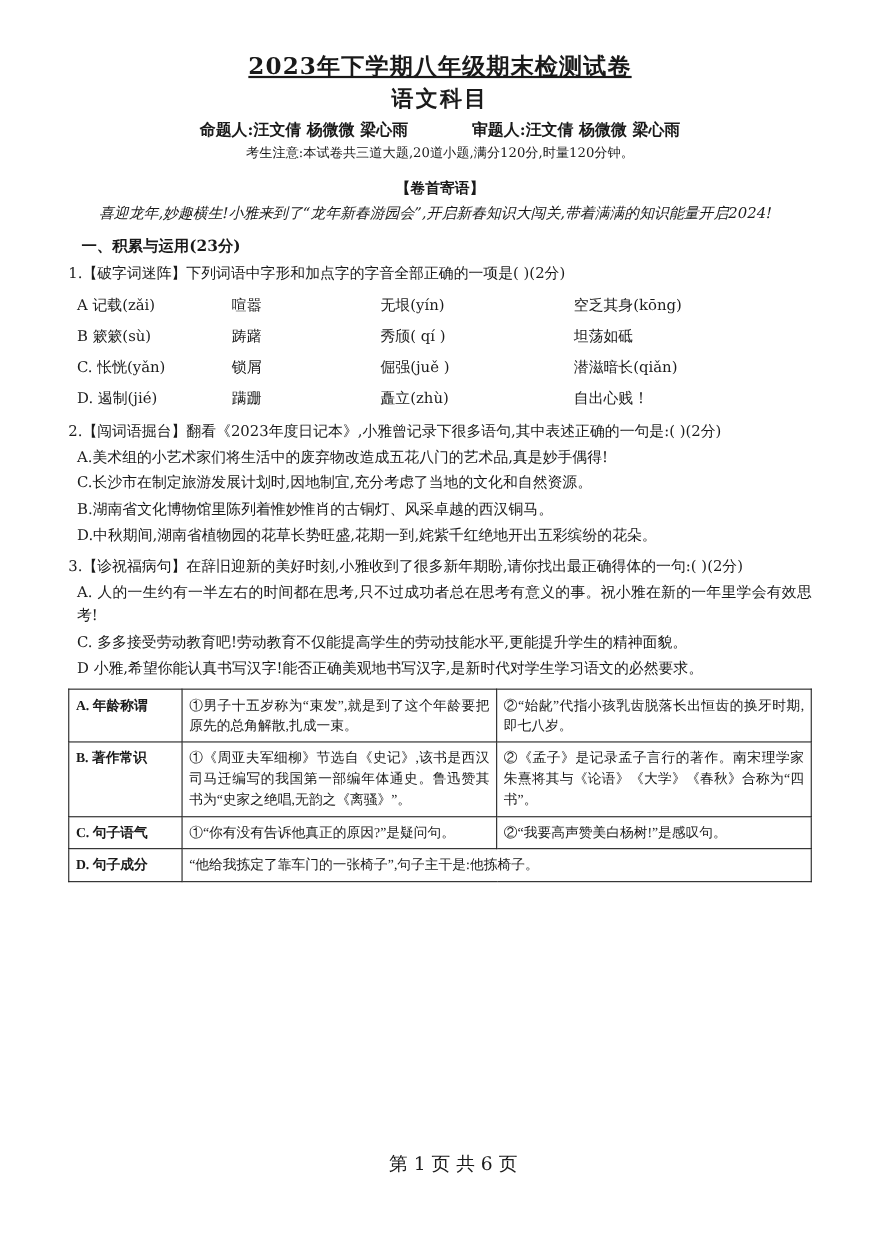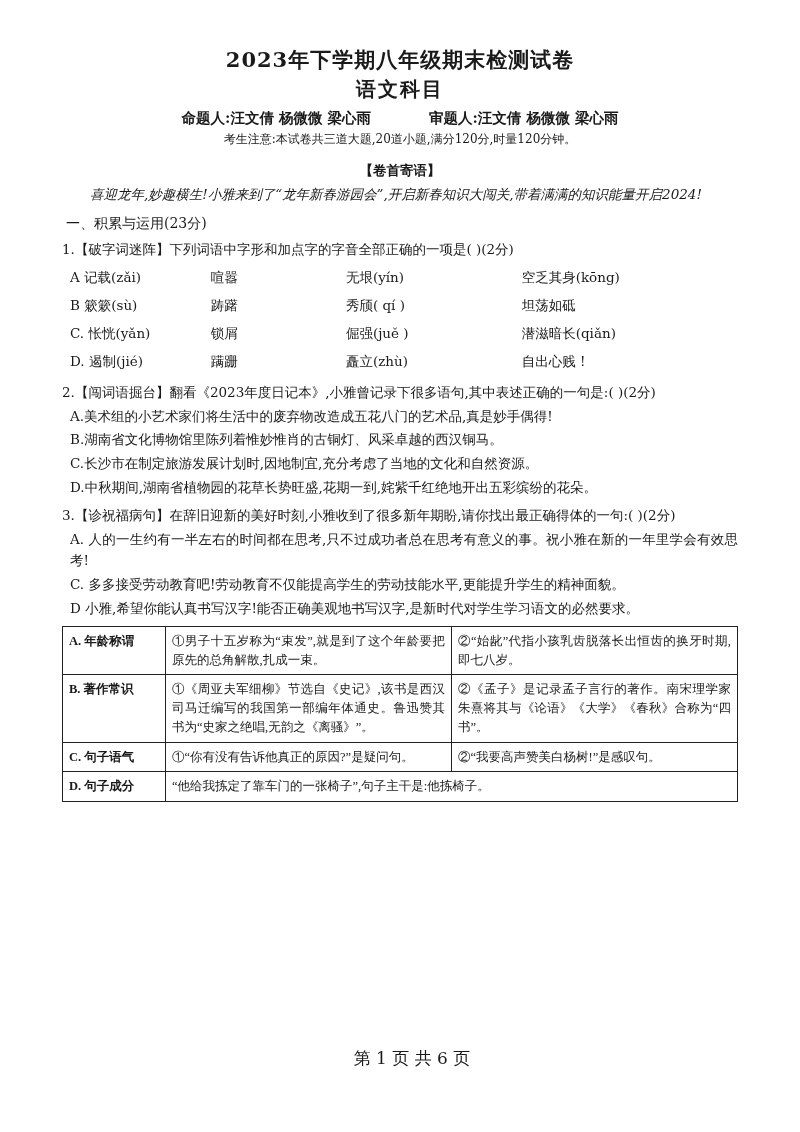--- a/index.html
+++ b/index.html
@@ -22,20 +22,21 @@
     padding: 30px 62px 0 62px;
     position: relative;
   }
   .doc-title {
     text-align: center;
     font-size: 21px;
     font-weight: bold;
     letter-spacing: 1px;
     margin: 16px 0 2px 0;
     font-family: "DejaVu Serif", "Liberation Serif", serif;
+    text-decoration: underline;
   }
   .doc-subject {
     text-align: center;
     font-size: 20px;
     font-weight: bold;
     letter-spacing: 2px;
     margin: 2px 0 6px 0;
   }
   .meta-line {
     text-align: center;
@@ -66,22 +67,22 @@
     text-align: justify;
   }
   p.indent2 {
     text-indent: 28px;
   }
   p.italicish {
     font-style: italic;
   }
   .big-section {
     font-size: 14px;
-    font-weight: normal;
-    margin: 10px 0 4px 4px;
+    font-weight: bold;
+    margin: 10px 0 4px 12px;
   }
   .q {
     font-size: 13.5px;
     line-height: 1.6;
     margin: 6px 0 2px 0;
     text-align: justify;
   }
   .opt {
     font-size: 13.5px;
     line-height: 1.62;
@@ -186,22 +187,22 @@
       <td class="c3">矗立(zhù)</td>
       <td class="c4">自出心贱  !</td>
     </tr>
   </tbody>
     </table>
 
   <p class="q">
     <span>2.</span><span>【闯词语掘台】翻看《2023年度日记本》,小雅曾记录下很多语句,其中表述正确的一句是:(     )(2分)</span>
   </p>
   <p class="opt opt-indent">A.美术组的小艺术家们将生活中的废弃物改造成五花八门的艺术品,真是妙手偶得!</p>
+  <p class="opt opt-indent">C.长沙市在制定旅游发展计划时,因地制宜,充分考虑了当地的文化和自然资源。</p>
   <p class="opt opt-indent">B.湖南省文化博物馆里陈列着惟妙惟肖的古铜灯、风采卓越的西汉铜马。</p>
-  <p class="opt opt-indent">C.长沙市在制定旅游发展计划时,因地制宜,充分考虑了当地的文化和自然资源。</p>
   <p class="opt opt-indent">D.中秋期间,湖南省植物园的花草长势旺盛,花期一到,姹紫千红绝地开出五彩缤纷的花朵。</p>
 
   <p class="q">
     <span>3.</span><span>【诊祝福病句】在辞旧迎新的美好时刻,小雅收到了很多新年期盼,请你找出最正确得体的一句:(     )(2分)</span>
   </p>
   <p class="opt opt-indent">A. 人的一生约有一半左右的时间都在思考,只不过成功者总在思考有意义的事。祝小雅在新的一年里学会有效思考!</p>
   <p class="opt opt-indent">C. 多多接受劳动教育吧!劳动教育不仅能提高学生的劳动技能水平,更能提升学生的精神面貌。</p>
   <p class="opt opt-indent">D  小雅,希望你能认真书写汉字!能否正确美观地书写汉字,是新时代对学生学习语文的必然要求。</p>
 
 

